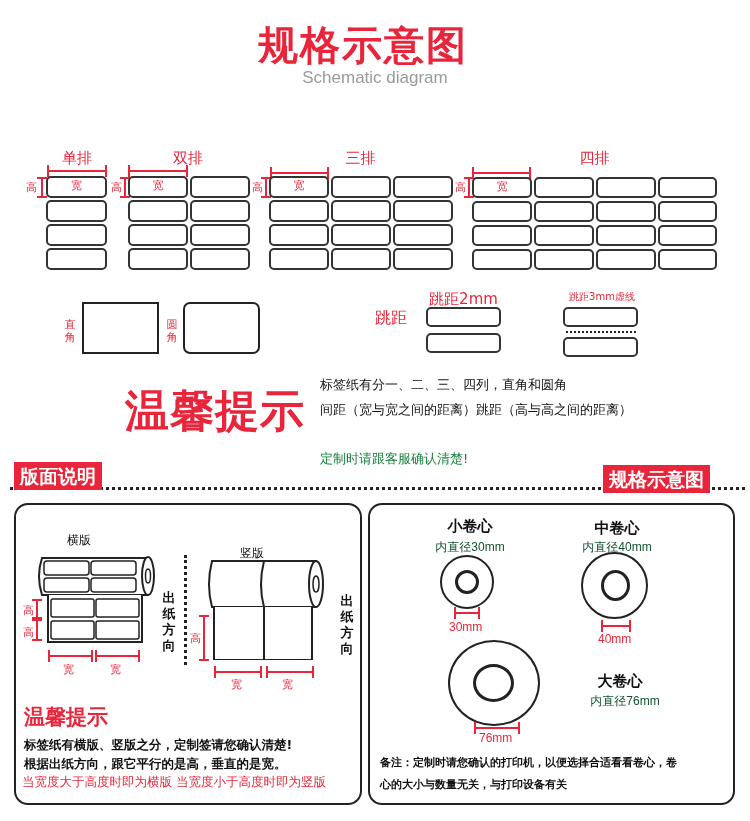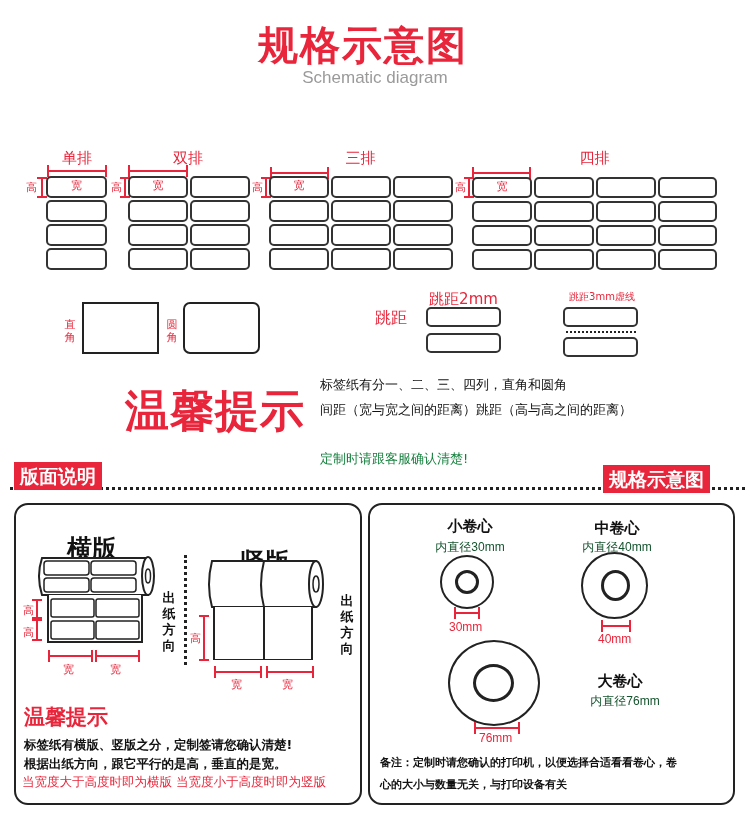--- a/index.html
+++ b/index.html
@@ -24,21 +24,21 @@
   .vert-red { font-size: 11px; color: #e8253a; position: absolute; width: 12px; line-height: 13px; text-align: center; }
 
   .tip-big { left: 125px; top: 382px; font-size: 44px; font-weight: bold; color: #e8253a; letter-spacing: 1px; }
   .tip-line { left: 320px; font-size: 13px; color: #111; }
 
   .section-tag { background: #e8253a; color: #fff; font-weight: bold; font-size: 19px; padding: 2px 6px; line-height: 24px; }
   .dotline { left: 10px; width: 735px; top: 487px; border-top: 3px dotted #222; }
 
   .panel { border: 2px solid #222; border-radius: 14px; background: #fff; }
 
-  .small-title { font-size: 25px; font-weight: bold; color: #111; }
+  .small-title { font-size: 12px; font-weight: normal; color: #111; }
   .p-text { font-size: 12.5px; color: #111; font-weight: bold; }
   .p-red { font-size: 12.5px; color: #e8253a; }
 
   .core-title { font-size: 15px; font-weight: bold; color: #111; text-align: center; }
   .core-sub { font-size: 12px; color: #14532d; text-align: center; font-family: "Liberation Sans", sans-serif; }
   .ring { position: absolute; border: 2px solid #222; border-radius: 50%; background: #fff; }
   .mm { font-size: 12px; color: #e8253a; font-family: "Liberation Sans", sans-serif; position: absolute; }
   .dashv { position: absolute; width: 0; border-left: 3px dotted #222; }
   .vtext { position: absolute; font-size: 13px; font-weight: bold; color: #111; width: 14px; line-height: 16px; text-align: center; }
 </style>

